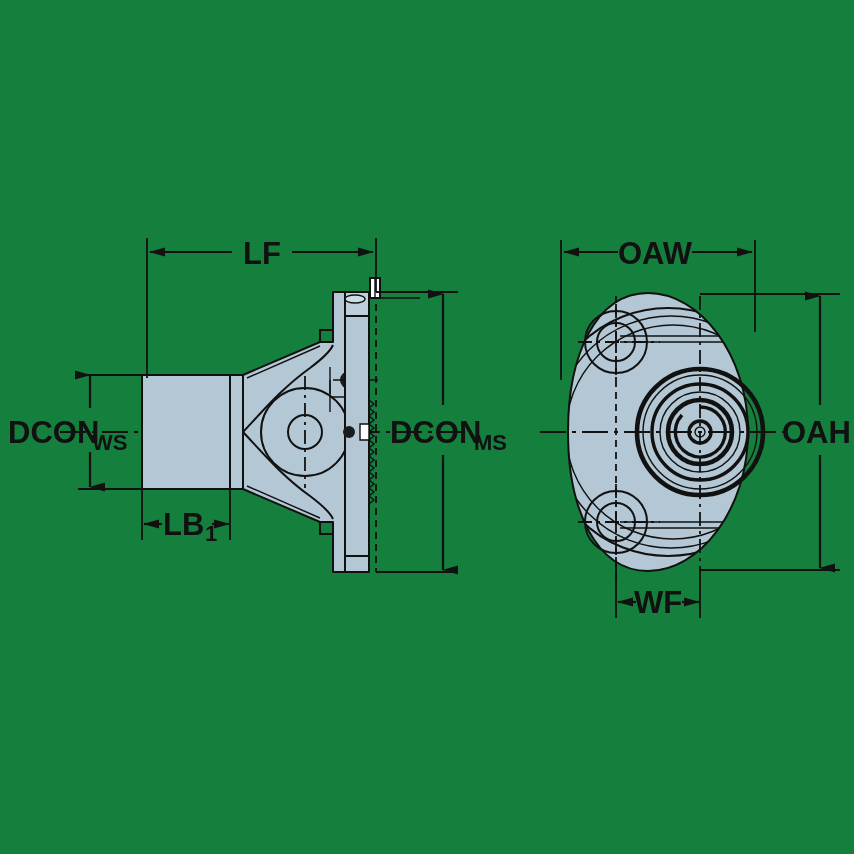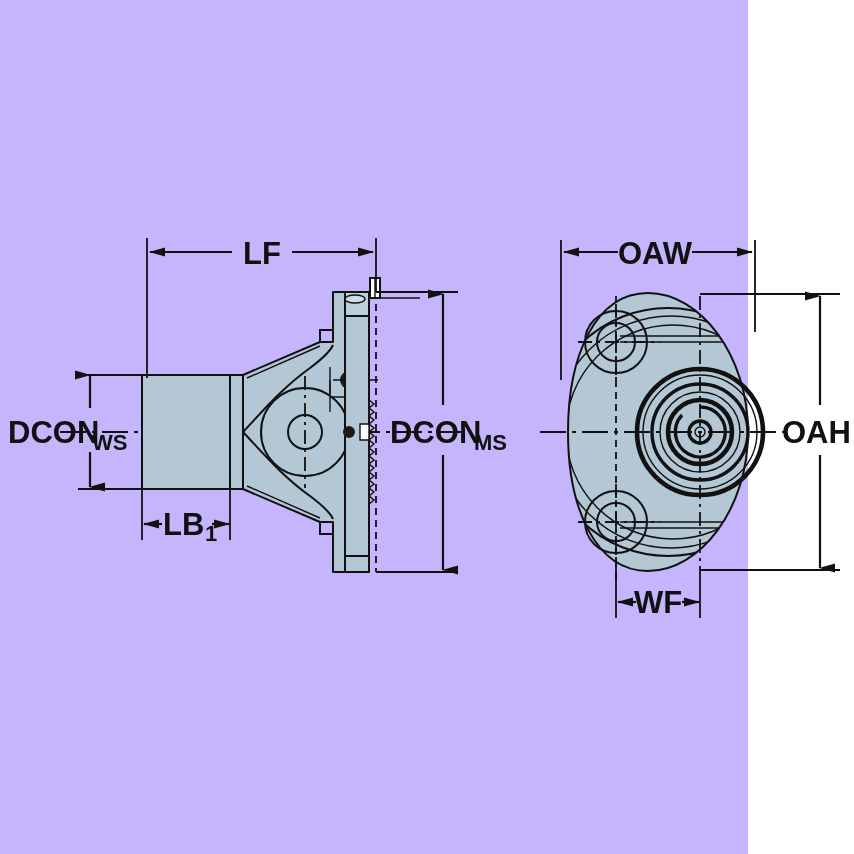--- a/index.html
+++ b/index.html
@@ -9,23 +9,23 @@
     background: #ffffff;
   }
   body {
     width: 854px;
     height: 854px;
     font-family: "Liberation Sans", sans-serif;
     overflow: hidden;
   }
   #drawing-root {
     position: relative;
-    width: 748px;
+    width: 854px;
     height: 854px;
-    background: #c4b5fd;
+    background: #15803d;
   }
   svg#tech-drawing {
     display: block;
     width: 854px;
     height: 854px;
   }
   .dim-label {
     font-family: "Liberation Sans", sans-serif;
     font-weight: bold;
     fill: #111111;

